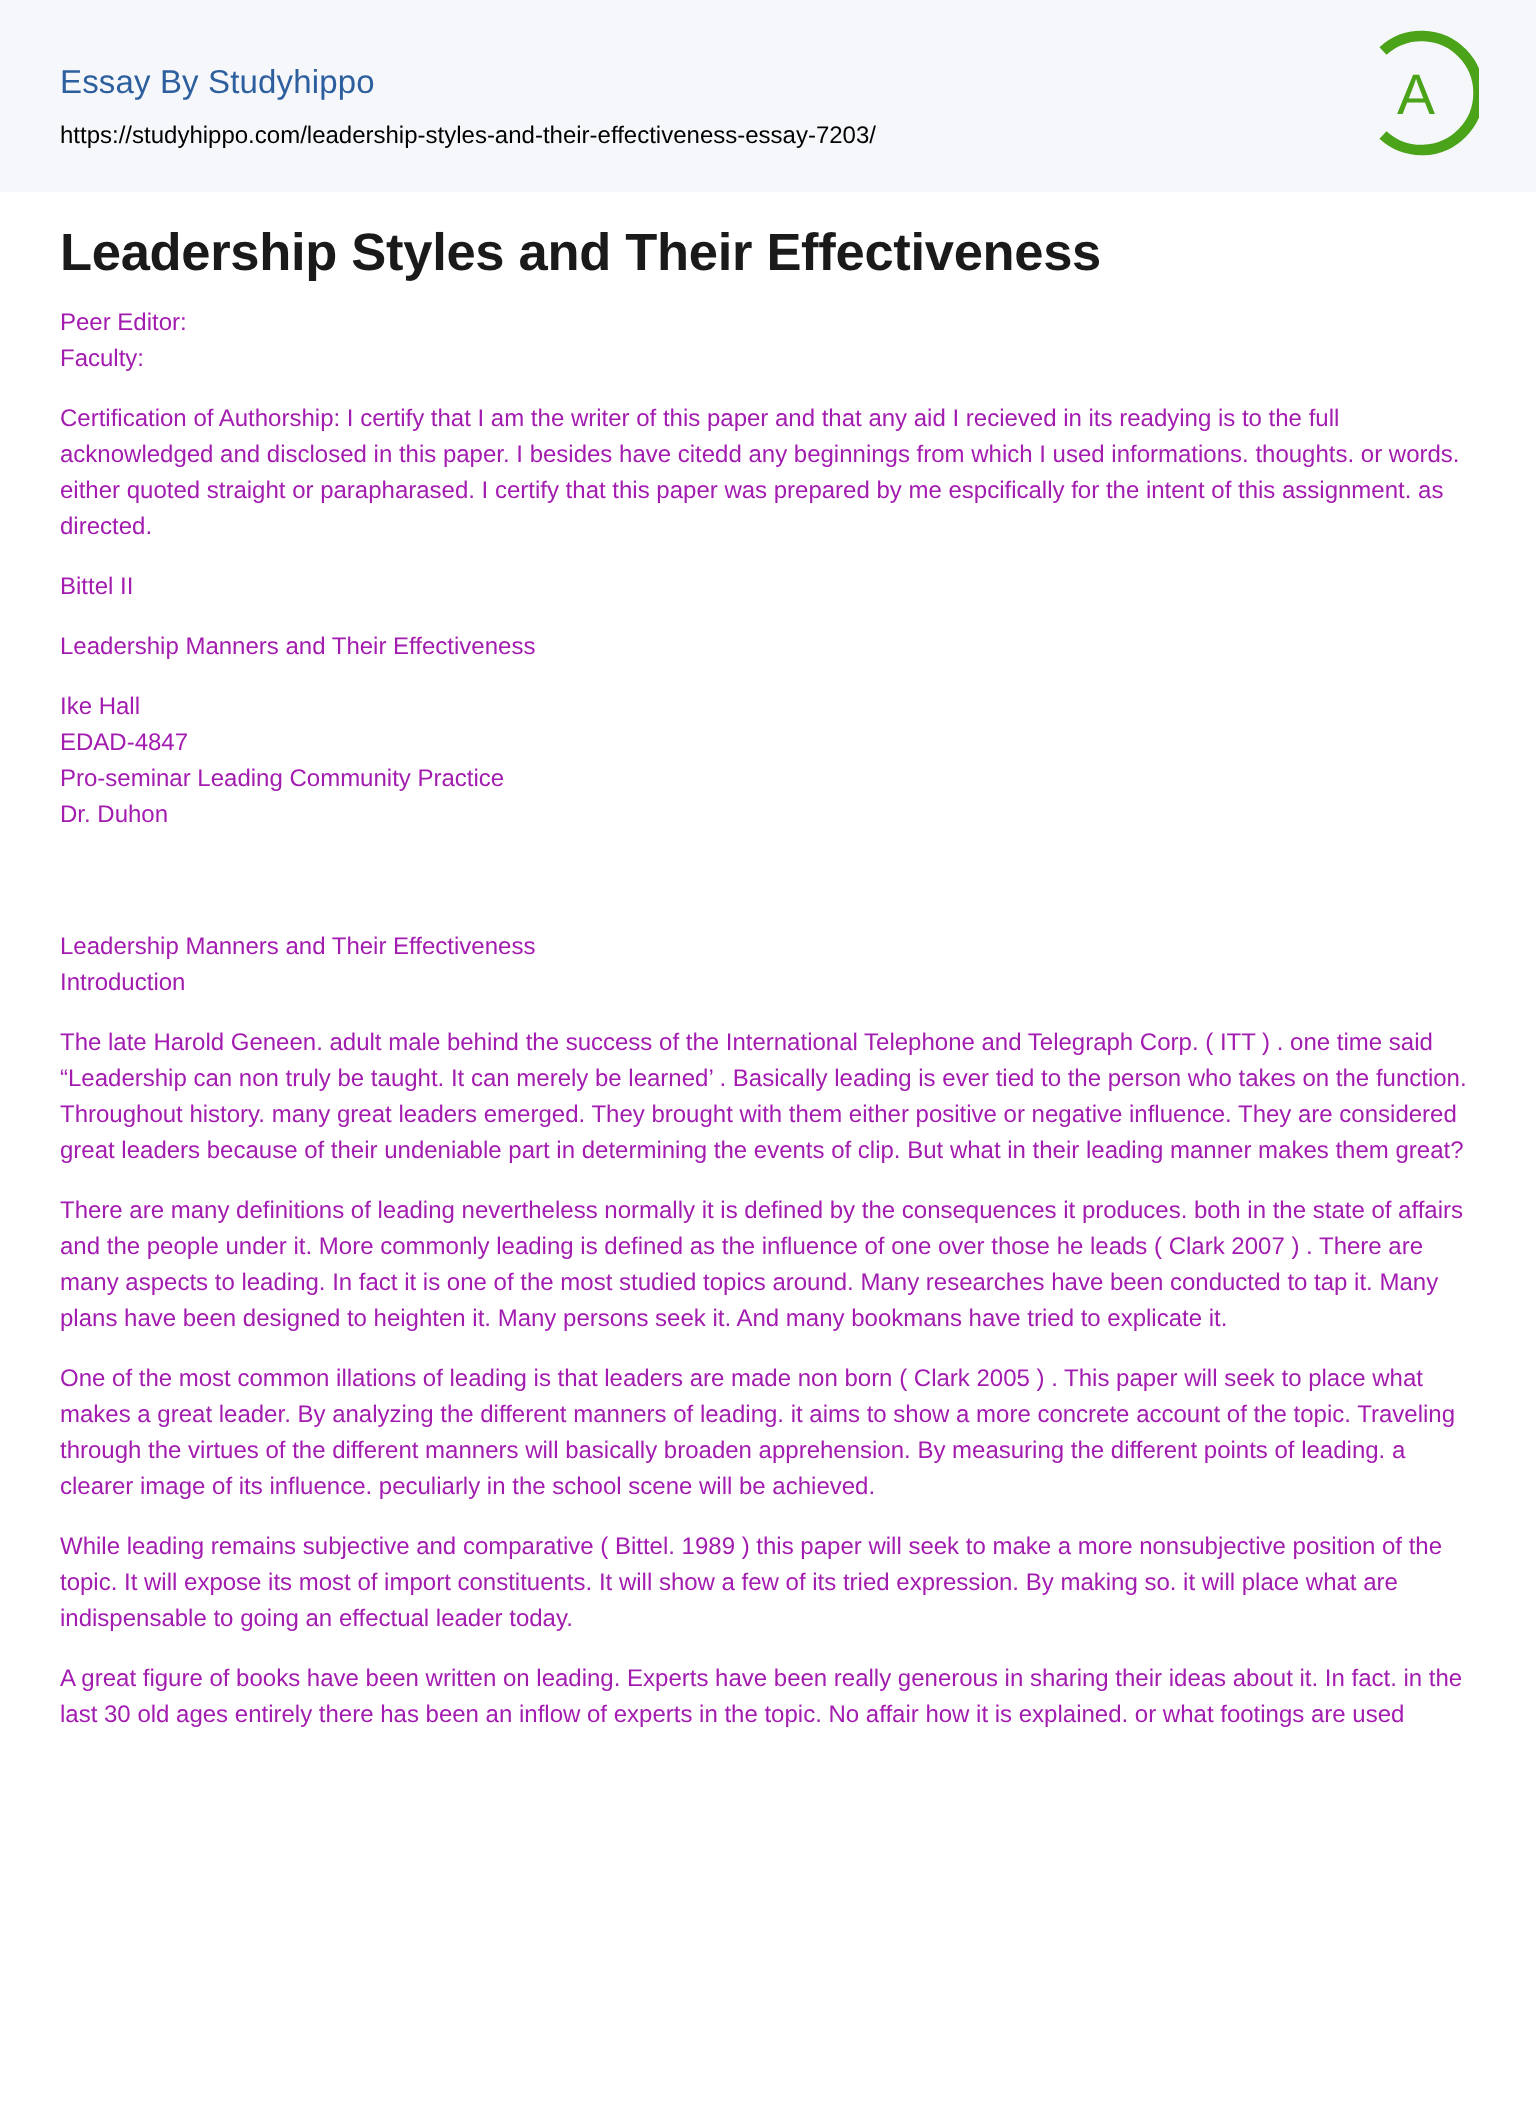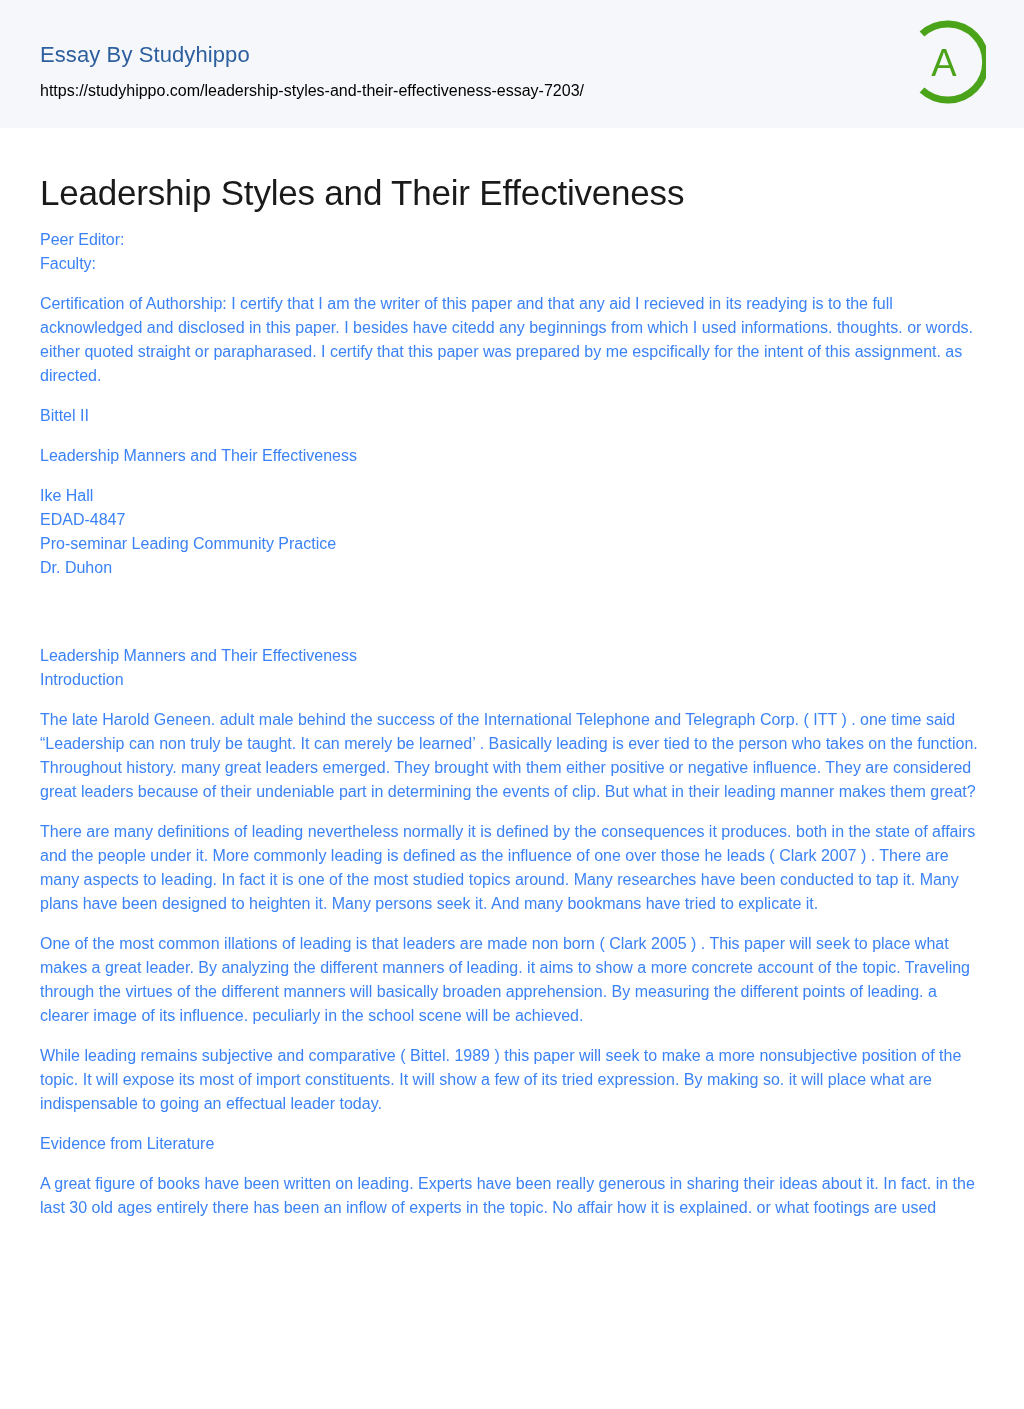--- a/index.html
+++ b/index.html
@@ -36,31 +36,30 @@
       right: 38px;
       top: 18px;
       width: 72px;
       height: 88px;
     }
     .main {
       padding: 18px 40px 0 40px;
     }
     .title {
       font-size: 35px;
-      font-weight: normal;
+      font-weight: bold;
       color: #1a1a1a;
       line-height: 46px;
       margin-bottom: 12px;
       letter-spacing: -0.2px;
-      margin-top: 24px;
     }
     .para {
       font-size: 16px;
       line-height: 24px;
-      color: #3b82f6;
+      color: #a21caf;
       margin-bottom: 16px;
       max-width: 950px;
     }
     .para .line { display: block; }
     .spacer { height: 48px; }
   </style>
 </head>
 <body>
 
 <header class="header">
@@ -101,16 +100,15 @@
   <p class="para">
     <span class="line">Leadership Manners and Their Effectiveness</span>
     <span class="line">Introduction</span>
   </p>
 
   <p class="para">The late Harold Geneen. adult male behind the success of the International Telephone and Telegraph Corp. ( ITT ) . one time said “Leadership can non truly be taught. It can merely be learned’ . Basically leading is ever tied to the person who takes on the function. Throughout history. many great leaders emerged. They brought with them either positive or negative influence. They are considered great leaders because of their undeniable part in determining the events of clip. But what in their leading manner makes them great?</p>
   <p class="para">There are many definitions of leading nevertheless normally it is defined by the consequences it produces. both in the state of affairs and the people under it. More commonly leading is defined as the influence of one over those he leads ( Clark 2007 ) . There are many aspects to leading. In fact it is one of the most studied topics around. Many researches have been conducted to tap it. Many plans have been designed to heighten it. Many persons seek it. And many bookmans have tried to explicate it.</p>
   <p class="para">One of the most common illations of leading is that leaders are made non born ( Clark 2005 ) . This paper will seek to place what makes a great leader. By analyzing the different manners of leading. it aims to show a more concrete account of the topic. Traveling through the virtues of the different manners will basically broaden apprehension. By measuring the different points of leading. a clearer image of its influence. peculiarly in the school scene will be achieved.</p>
   <p class="para">While leading remains subjective and comparative ( Bittel. 1989 ) this paper will seek to make a more nonsubjective position of the topic. It will expose its most of import constituents. It will show a few of its tried expression. By making so. it will place what are indispensable to going an effectual leader today.</p>
 
-  <p class="para">Evidence from Literature</p>
 
   <p class="para">A great figure of books have been written on leading. Experts have been really generous in sharing their ideas about it. In fact. in the last 30 old ages entirely there has been an inflow of experts in the topic. No affair how it is explained. or what footings are used</p>
 </main>
 
 </body></html>

